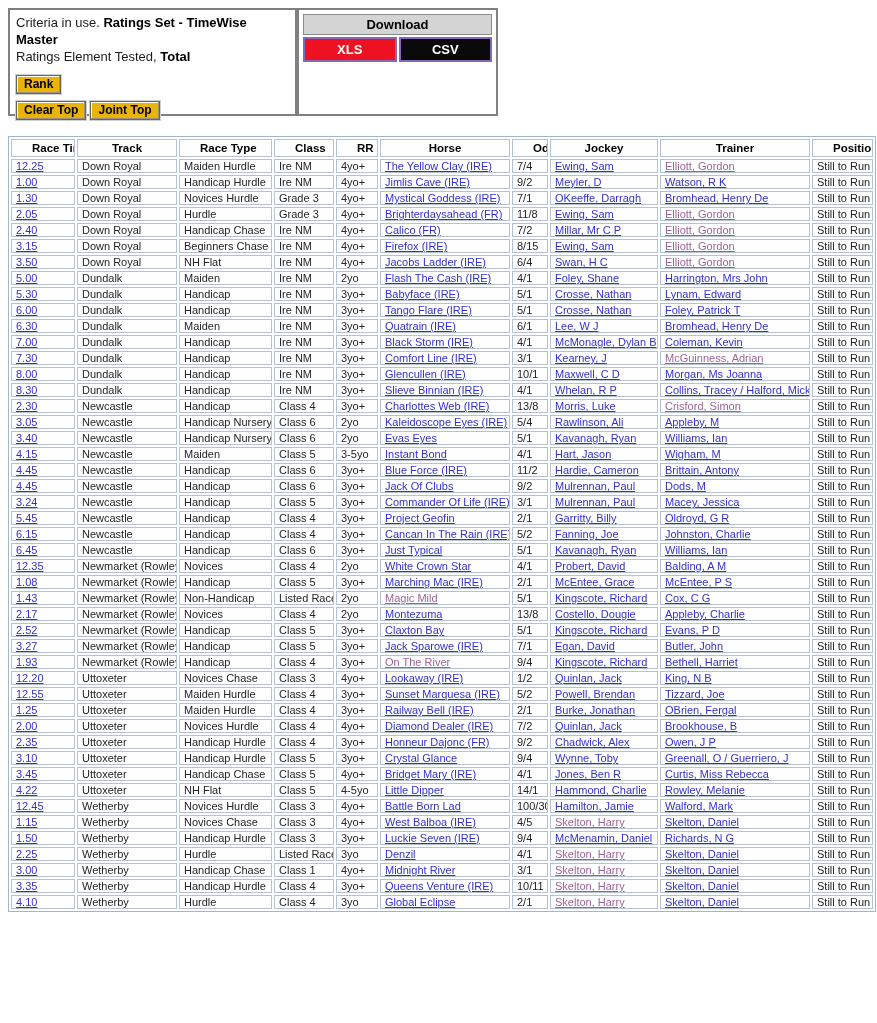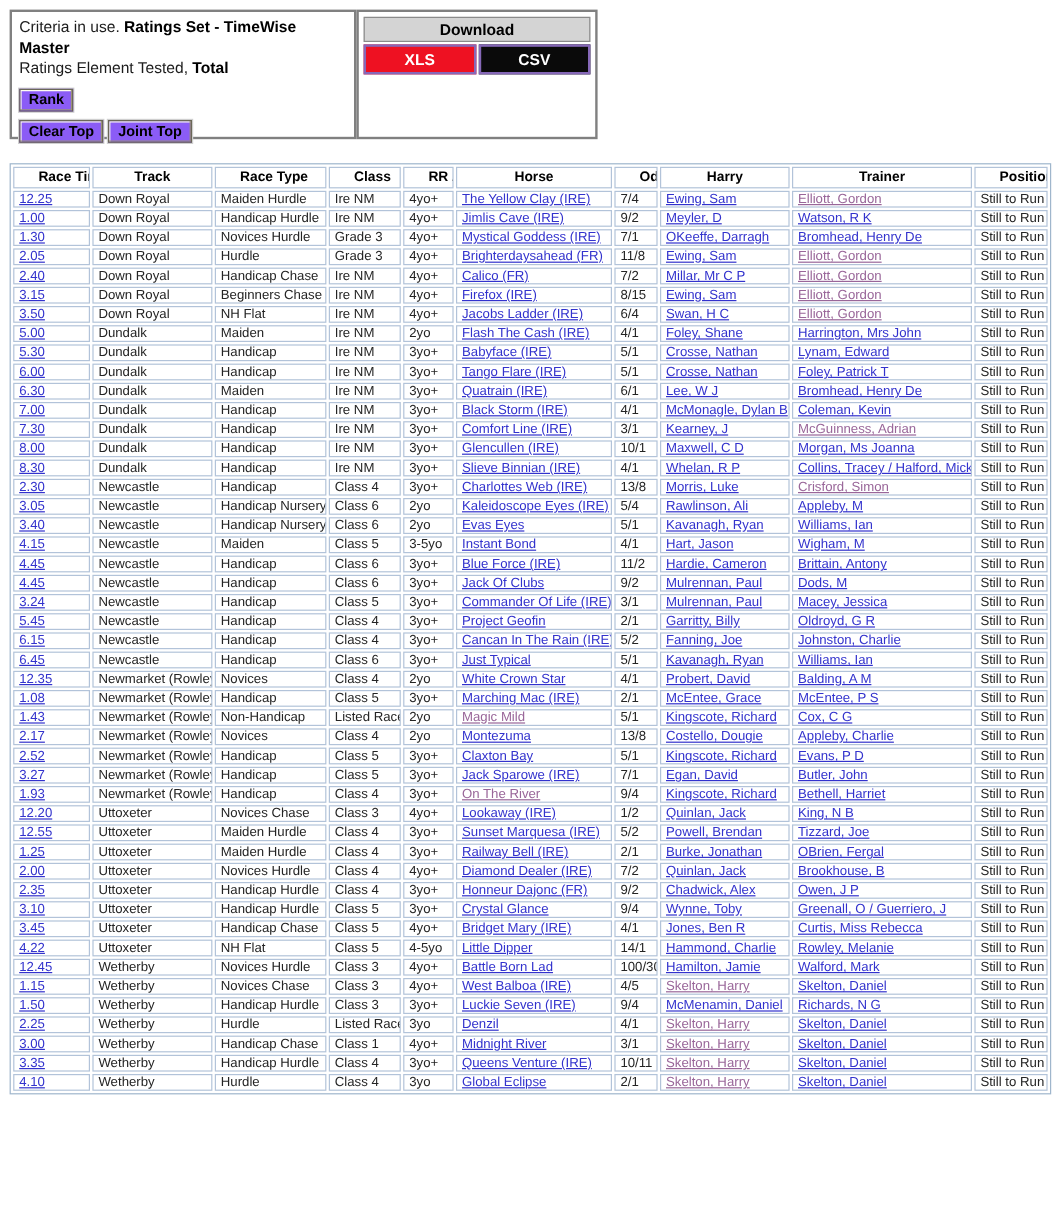--- a/index.html
+++ b/index.html
@@ -5,21 +5,21 @@
   * { box-sizing: border-box; }
   html,body { margin:0; padding:0; background:#fff; }
   body { font-family: "Liberation Sans", "DejaVu Sans", sans-serif; color:#222; }
   .page { width:758px; min-height:1023px; padding:8px; position:relative; }
 
   
   .top-area { display:flex; align-items:stretch; }
   .criteria-box { width:289px; height:108px; border:2px solid #808080; padding:4px 6px; }
   .criteria-line { font-size:13px; color:#1c1c1c; line-height:17px; }
   .criteria-line b { color:#000; }
-  .btn { background:#8b5cf6; color:#000; font-weight:700; font-size:12px;
+  .btn { background:#eab308; color:#000; font-weight:700; font-size:12px;
          font-family:"Liberation Sans","DejaVu Sans",sans-serif;
          border:1px solid #6b6757; padding:1px 7px 2px;
          box-shadow: inset -1px -1px 0 #9a927c, inset 1px 1px 0 #fffdf2, 0 0 0 1px #cfcfcf;
          cursor:pointer; }
   .btn-row { margin-top:9px; }
   .btn-row2 { margin-top:7px; display:flex; gap:4px; }
 
   .download-box { width:201px; height:108px; border:2px solid #808080; border-left-width:2px; padding:2px; }
   .dl-table { width:100%; border-collapse:separate; border-spacing:2px; }
   .dl-title { background:#d4d4d4; border:1px solid #8a8a8a; text-align:center;
@@ -87,21 +87,21 @@
       </colgroup>
       <thead>
         <tr>
           <th>Race Time</th>
           <th>Track</th>
           <th>Race Type</th>
           <th>Class</th>
           <th>RR Age</th>
           <th>Horse</th>
           <th>Odds</th>
-          <th>Harry</th>
+          <th>Jockey</th>
           <th>Trainer</th>
           <th>Position</th>
         </tr>
       </thead>
       <tbody id="race-rows">
           <tr>
             <td><a href="#" class="lnk">12.25</a></td>
             <td>Down Royal</td>
             <td>Maiden Hurdle</td>
             <td>Ire NM</td>

